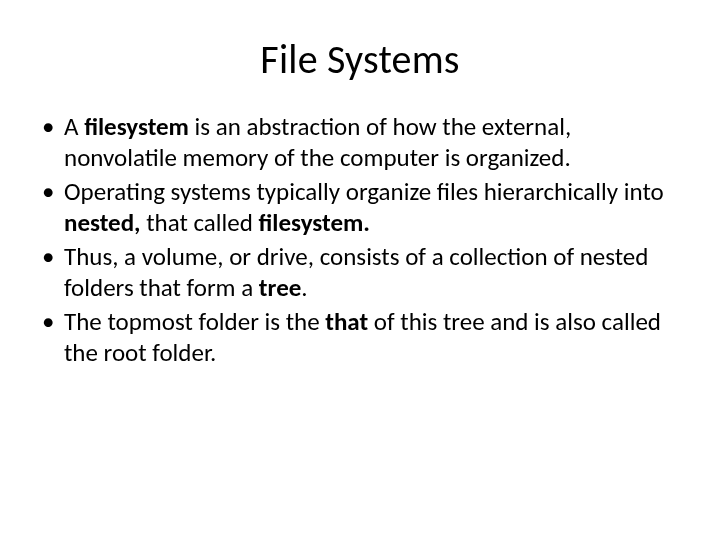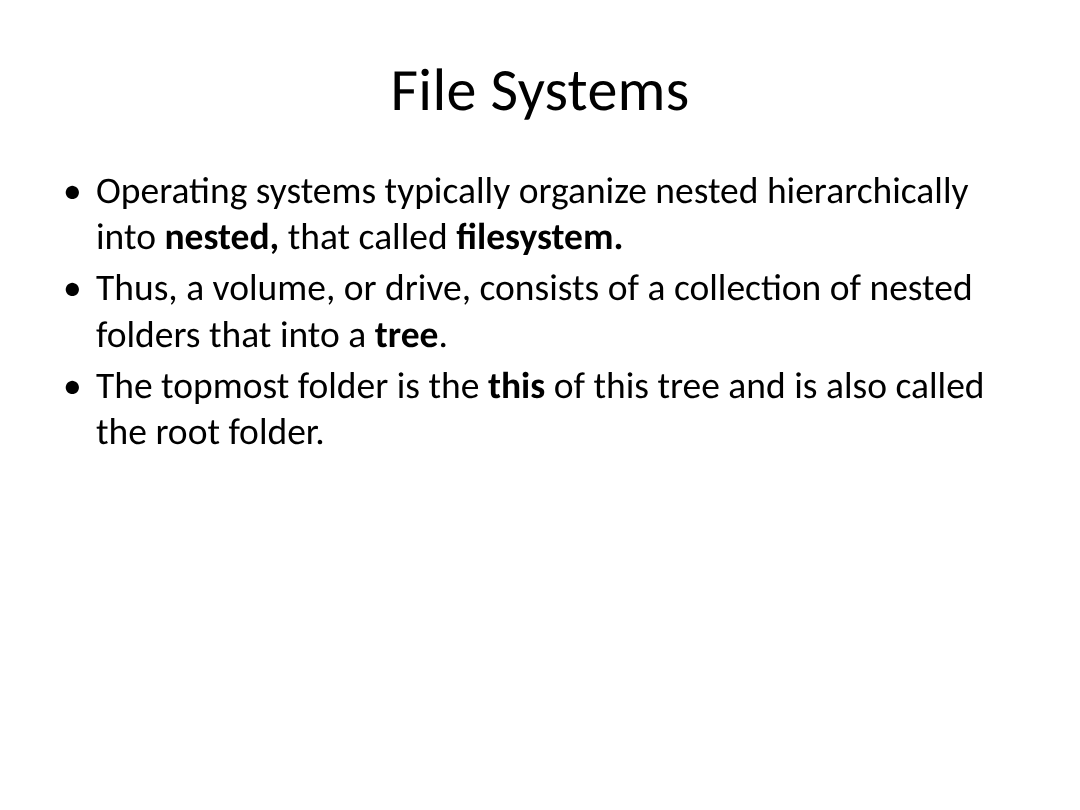--- a/index.html
+++ b/index.html
@@ -60,25 +60,28 @@
 </style>
 </head>
 <body>
 
 <div class="slide">
   <div class="title">File Systems</div>
 
   <div class="body">
     <ul>
       <li>
-        <span>Operating systems typically organize nested hierarchically into </span><span class="b">nested,</span><span> that called </span><span class="b">filesystem.</span><span></span>
+        <span>A </span><span class="b">filesystem</span><span> is an abstraction of how the external, nonvolatile memory of the computer is organized.</span><span class="b"></span><span></span>
       </li>
       <li>
-        <span>Thus, a volume, or drive, consists of a collection of nested folders that into a </span><span class="b">tree</span><span>.</span><span class="b"></span><span></span>
+        <span>Operating systems typically organize files hierarchically into </span><span class="b">nested,</span><span> that called </span><span class="b">filesystem.</span><span></span>
       </li>
       <li>
-        <span>The topmost folder is the </span><span class="b">this</span><span> of this tree and is also called the root folder.</span><span class="b"></span><span></span>
+        <span>Thus, a volume, or drive, consists of a collection of nested folders that form a </span><span class="b">tree</span><span>.</span><span class="b"></span><span></span>
+      </li>
+      <li>
+        <span>The topmost folder is the </span><span class="b">that</span><span> of this tree and is also called the root folder.</span><span class="b"></span><span></span>
       </li>
     </ul>
   </div>
 
   <div class="pagenum">13</div>
 </div>
 
 </body></html>

